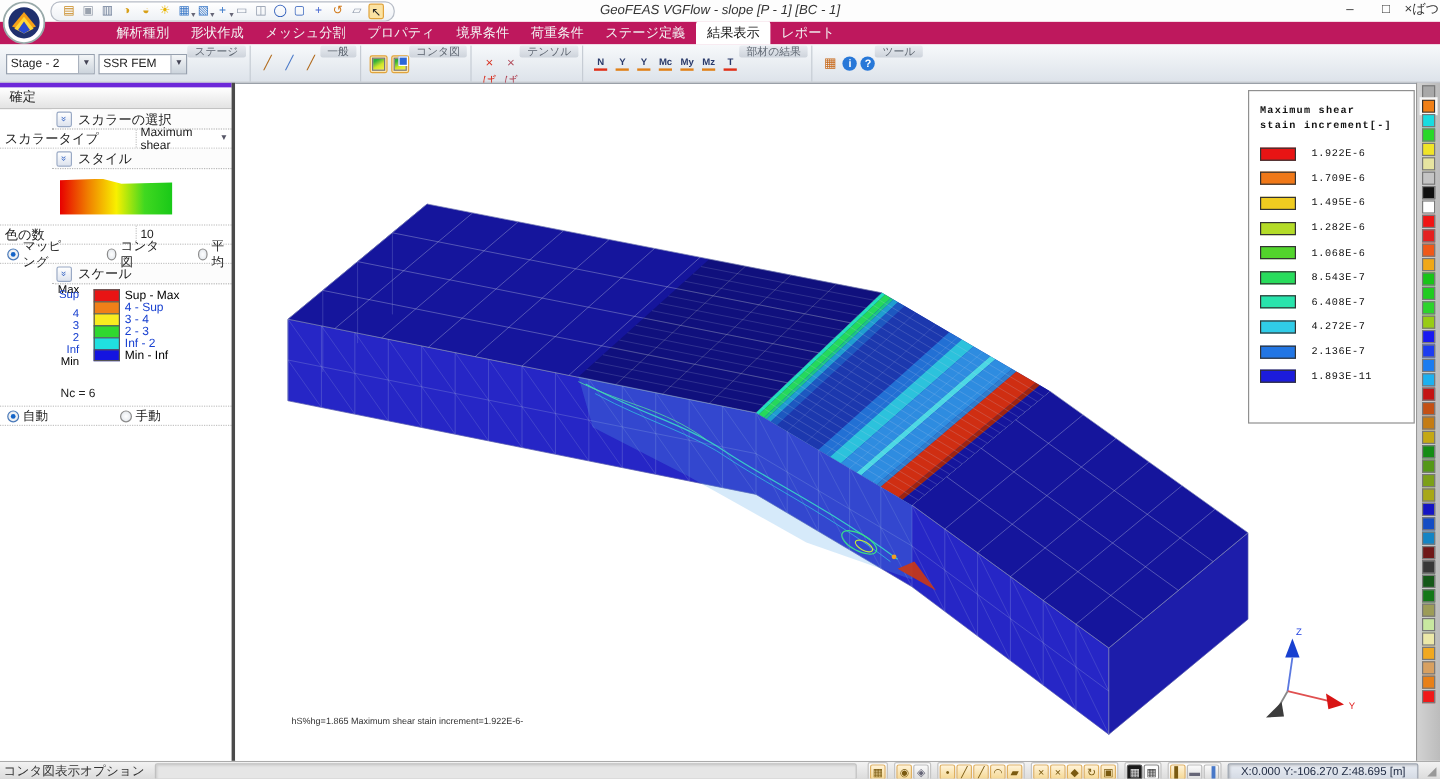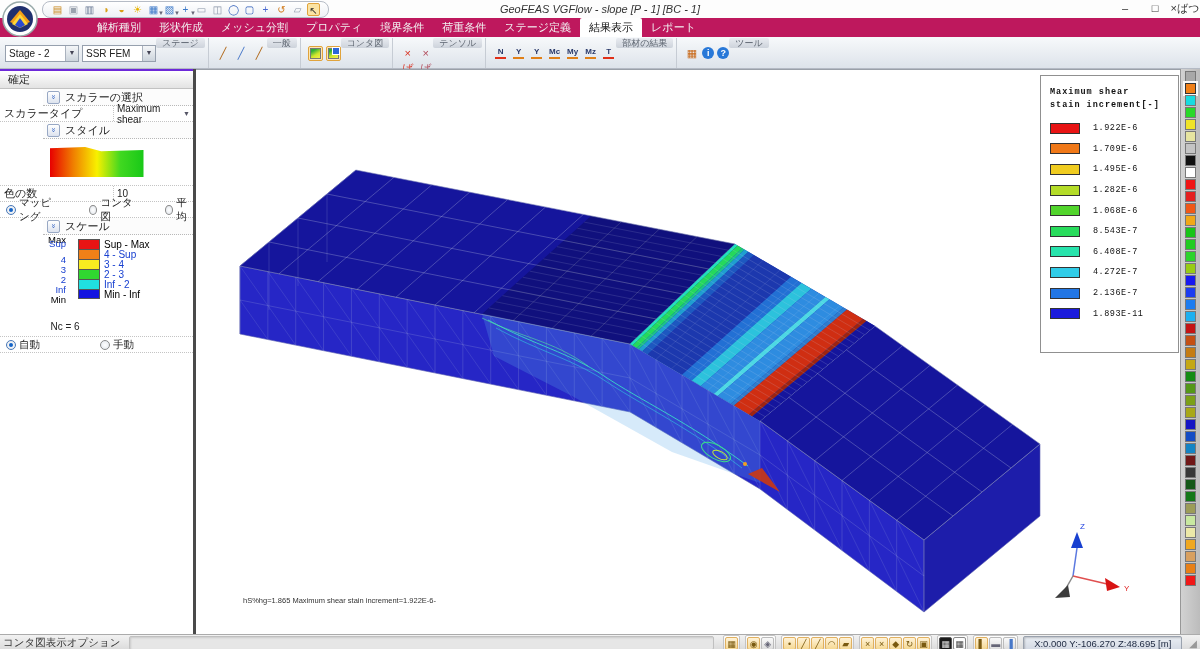--- a/index.html
+++ b/index.html
@@ -36,21 +36,21 @@
   .ricon.sel{background:#fde7b2;border:1px solid #e0a33c;box-sizing:border-box;}
   .ricon .contour{position:absolute;inset:1px;background:linear-gradient(150deg,#2fae3a 20%,#cfe52c 60%,#f5ef48);border:1px solid #777;}
   .ricon .badge{position:absolute;right:0;top:0;width:6px;height:6px;background:#2b66d8;border:1px solid #fff;}
   .licon{display:flex;flex-direction:column;align-items:center;width:15px;}
   .licon .lt{font-size:8px;font-weight:bold;color:#2a3a6a;line-height:9px;}
   .licon .bar{width:11px;height:2px;margin-top:1px;}
   .circ{width:12px;height:12px;border-radius:50%;background:#2878d8;color:#fff;font-size:9px;font-weight:bold;
         text-align:center;line-height:12px;}
   
   .main{display:flex;height:565px;}
-  .sidebar{width:193px;background:#fff;border-top:2px solid #6d28d9;box-sizing:border-box;font-size:11px;color:#222;}
+  .sidebar{width:193px;background:#fff;border-top:4px solid #6d28d9;box-sizing:border-box;font-size:11px;color:#222;}
   .splitter{width:3px;background:#4a4a4a;}
   .viewport{position:relative;width:984px;background:#fff;border-top:1px solid #9aa0a8;box-sizing:border-box;}
   .palette{width:20px;background:linear-gradient(90deg,#d2d2d2,#bcbcbc);border-left:1px solid #979797;
            display:flex;flex-direction:column;align-items:center;padding-top:2px;gap:1px;box-sizing:border-box;}
   .swatch{width:11px;height:11px;border:1px solid #787878;box-sizing:border-box;}
   .swatch.sel{outline:2px solid #f8f8f8;border-color:#333;}
   
   .p-head{height:17px;line-height:17px;padding-left:8px;background:linear-gradient(#ffffff,#e3e3e3);
           border-bottom:1px solid #c2c2c2;}
   .sect{height:16px;display:flex;align-items:center;border-bottom:1px dotted #b8b8b8;padding-left:4px;gap:5px;background:#fcfcfc;margin-left:43px;}

